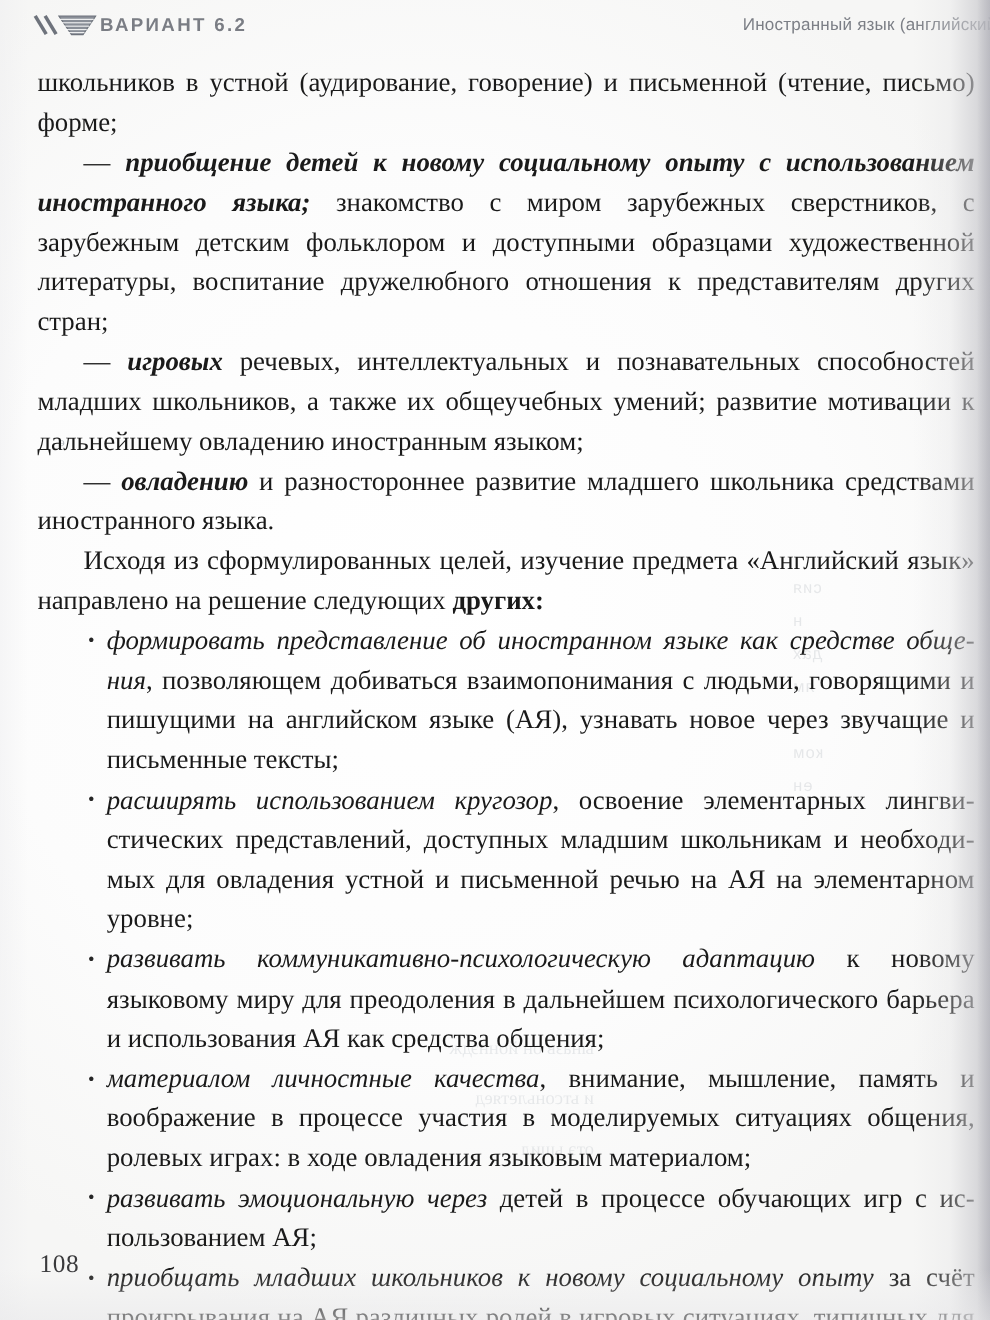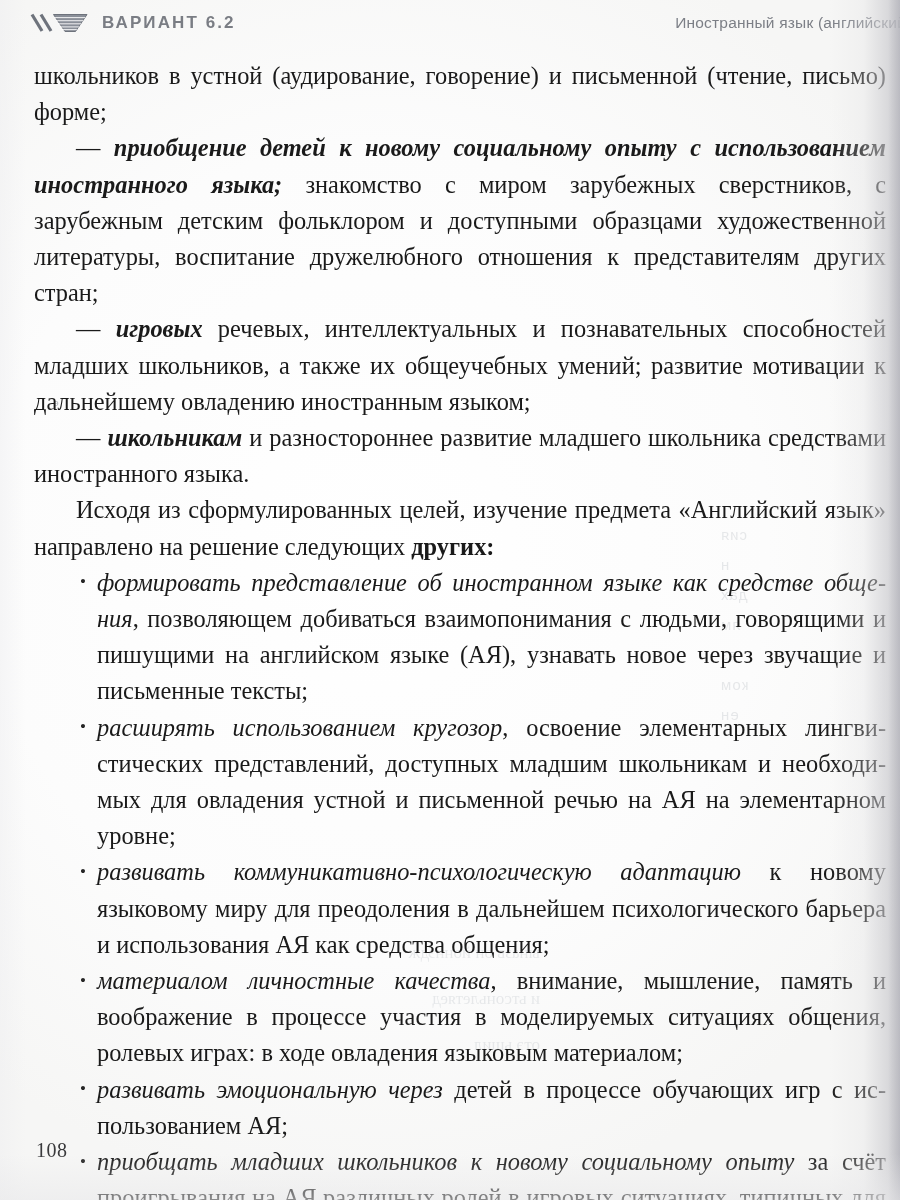--- a/index.html
+++ b/index.html
@@ -125,21 +125,21 @@
     top: 12px;
     width: 900px;
     height: 30px;
   }
   .runhead-left {
     position: absolute;
     left: 30px;
     top: 0;
     display: flex;
     align-items: center;
-    gap: 14px;
+    gap: 3px;
   }
   .logo-mark {
     display: block;
   }
   .runhead-variant {
     font-family: "Liberation Sans", sans-serif;
     font-size: 17px;
     font-weight: 600;
     letter-spacing: 2.1px;
     color: #7a7d84;
@@ -214,21 +214,21 @@
     font-size: 17px;
     line-height: 36.2px;
     color: #262626;
   }
 
   
   .folio {
     position: absolute;
     left: 36px;
     bottom: 38px;
-    font-size: 20px;
+    font-size: 23px;
     color: #3a3a3c;
     font-family: "Liberation Serif", serif;
     letter-spacing: 0.5px;
   }
 </style>
 </head>
 <body>
 
 <div class="page">
 
@@ -280,21 +280,21 @@
       <span class="it-bold">приобщение детей к новому социальному опыту с использованием иностранного языка;</span><span> знакомство с миром зарубежных сверстников, с зарубежным детским фольклором и доступными образцами художественной литературы, воспитание дружелюбного отношения к представителям других стран;</span>
     </p>
 
     <p class="dash-entry">
       <span>—</span>
       <span class="it-bold">игровых</span><span> речевых, интеллектуальных и познавательных способностей младших школьников, а также их общеучебных умений; развитие мотивации к дальнейшему овладению иностранным языком;</span>
     </p>
 
     <p class="dash-entry">
       <span>—</span>
-      <span class="it-bold">школьникам</span><span> и разностороннее развитие младшего школьника средствами иностранного языка.</span>
+      <span class="it-bold">овладению</span><span> и разностороннее развитие младшего школьника средствами иностранного языка.</span>
     </p>
 
     <p class="body indent"><span>Исходя из сформулированных целей, изучение предмета «Английский язык» направлено на решение следующих </span><span class="bd">других:</span></p>
 
     <ul class="bullets">
       <li><span class="it">формировать представление об иностранном языке как средстве обще­ния</span><span>, позволяющем добиваться взаимопонимания с людьми, говорящими и пишущими на английском языке (АЯ), узнавать новое через звучащие и письменные тексты;</span></li>
       <li><span class="it">расширять использованием кругозор</span><span>, освоение элементарных лингви­стических представлений, доступных младшим школьникам и необходи­мых для овладения устной и письменной речью на АЯ на элементарном уровне;</span></li>
       <li><span class="it">развивать коммуникативно-психологическую адаптацию</span><span> к новому языковому миру для преодоления в дальнейшем психологического барьера и использования АЯ как средства общения;</span></li>
       <li><span class="it">материалом личностные качества</span><span>, внимание, мышление, память и вообра­жение в процессе участия в моделируемых ситуациях общения, ролевых играх: в ходе овладения языковым материалом;</span></li>
       <li><span class="it">развивать эмоциональную через</span><span> детей в процессе обучающих игр с ис­пользованием АЯ;</span></li>

